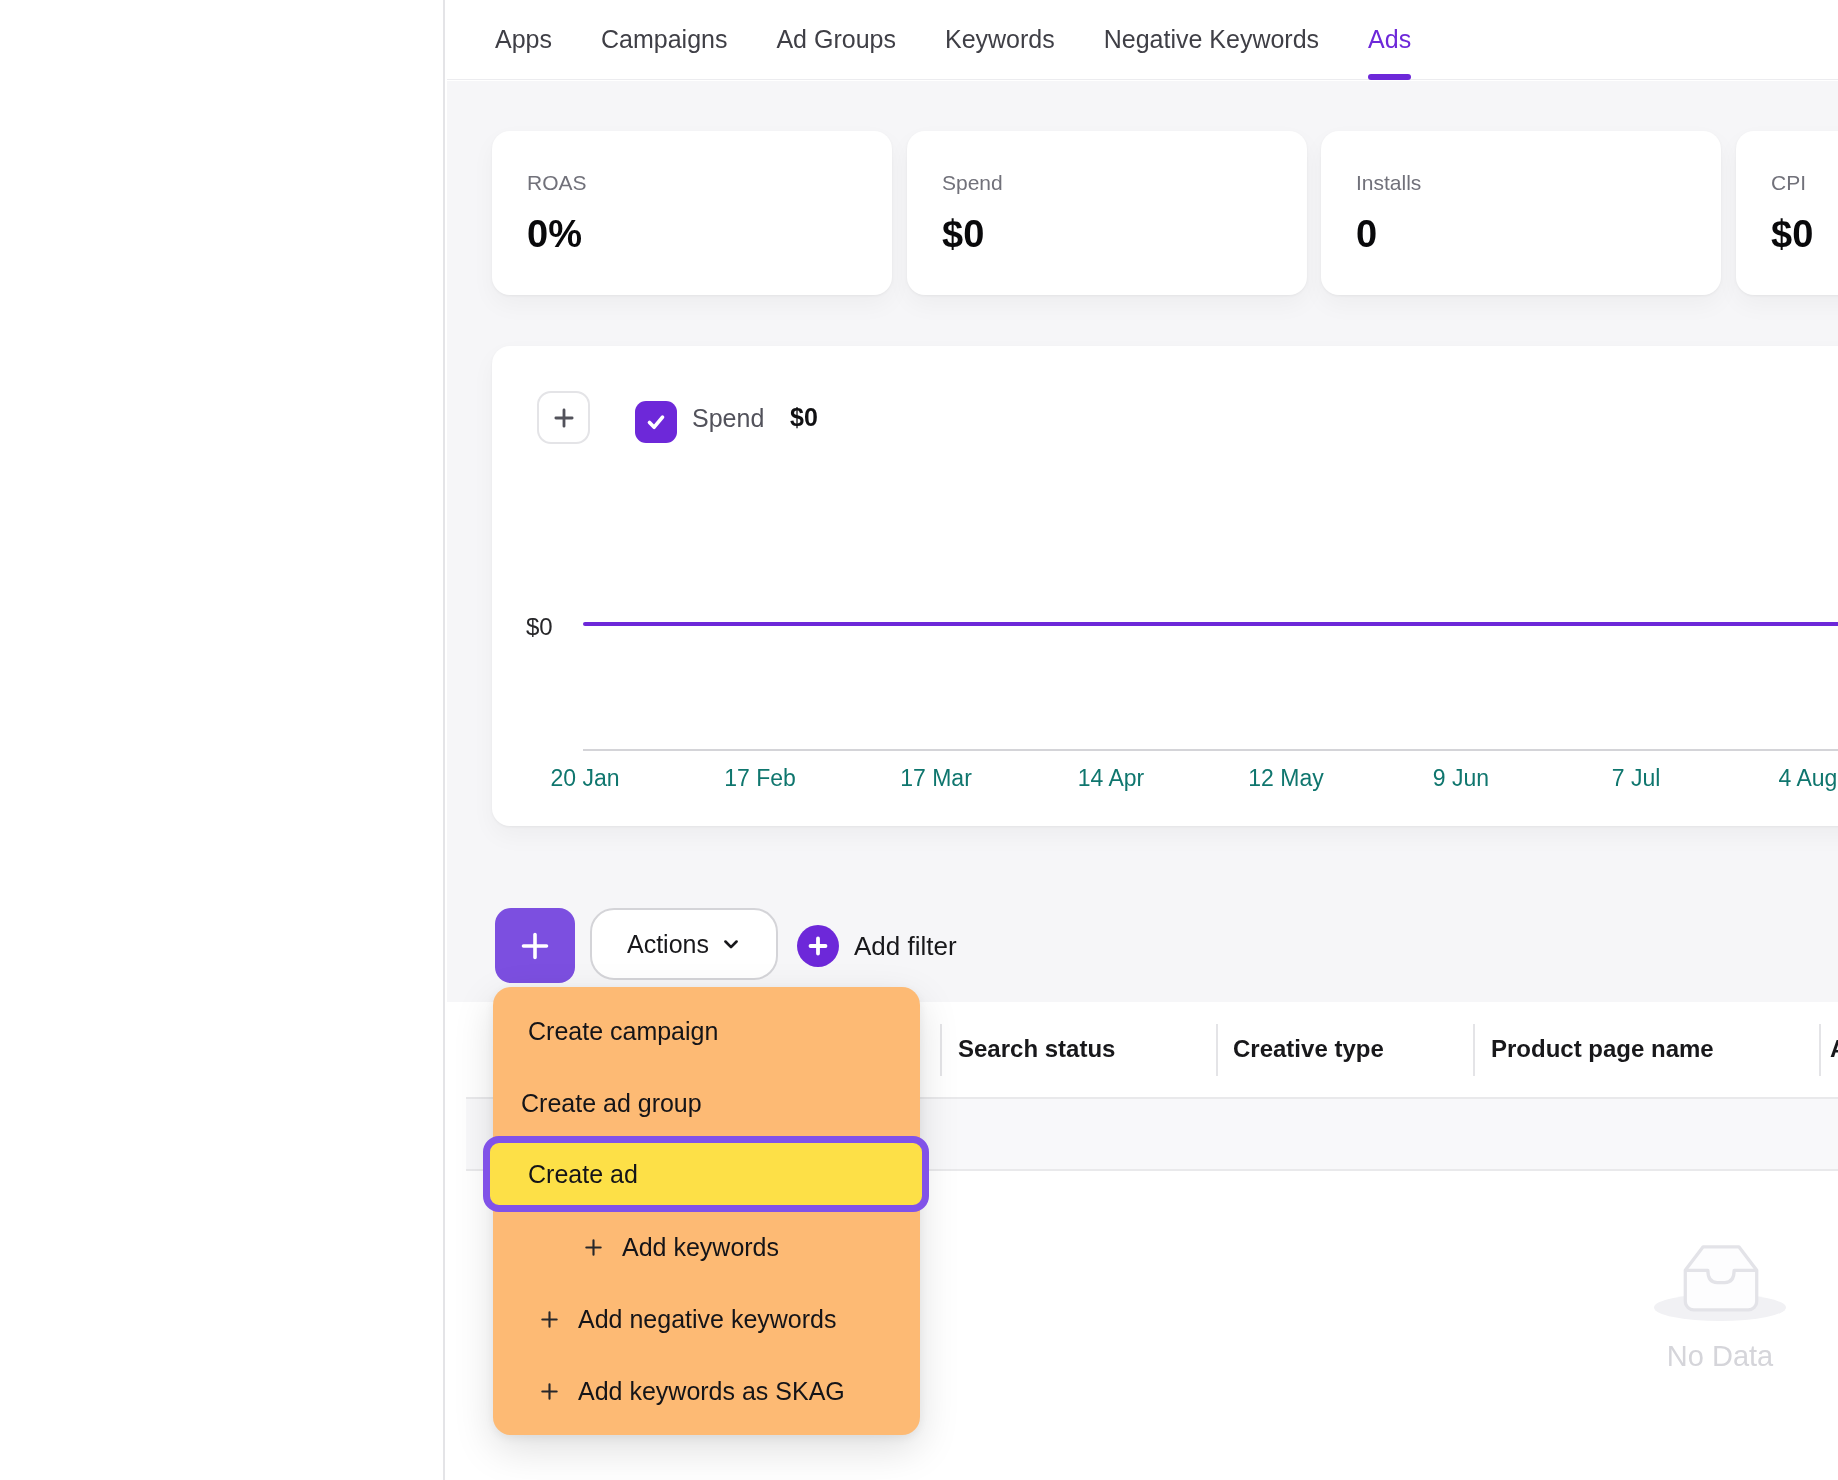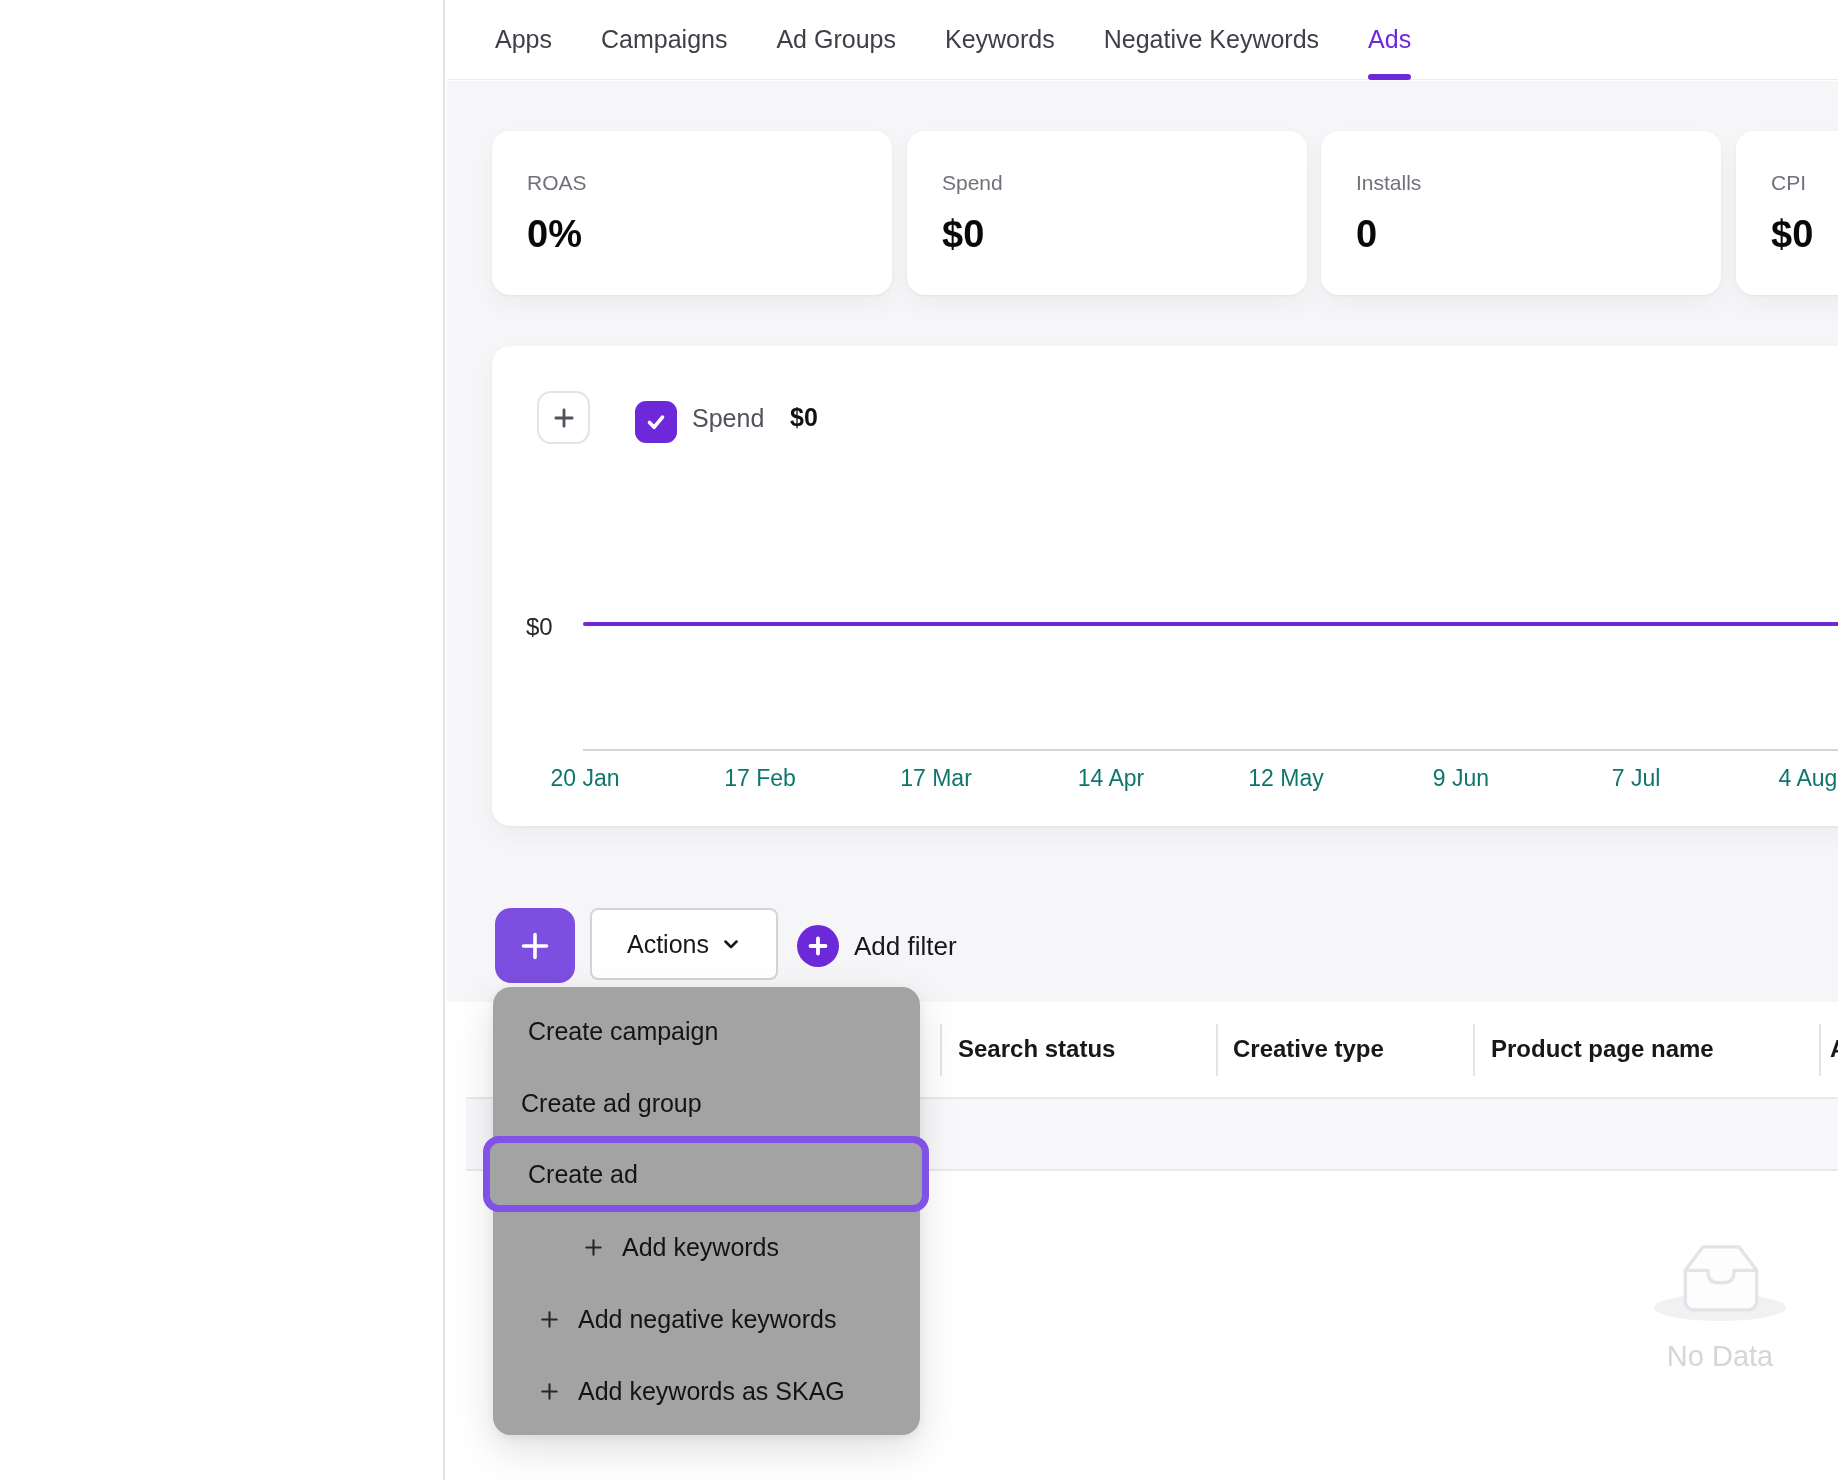--- a/index.html
+++ b/index.html
@@ -33,42 +33,42 @@
     display:flex;align-items:center;justify-content:center;cursor:pointer;}
   .legend-label{position:absolute;left:200px;top:58px;font-size:25px;color:#52525b;}
   .legend-value{position:absolute;left:298px;top:57px;font-size:25px;font-weight:700;color:#111113;}
   .y-label{position:absolute;left:34px;top:267px;font-size:24px;color:#27272a;}
   .chart-line{position:absolute;left:91px;right:0;top:276px;height:4px;background:#6d28d9;border-radius:2px;}
   .x-axis{position:absolute;left:91px;right:0;top:403px;height:2px;background:#d4d4d8;}
   .x-tick{position:absolute;top:419px;transform:translateX(-50%);font-size:23px;color:#0f766e;white-space:nowrap;}
   
   .create-btn{left:495px;top:908px;width:80px;height:75px;background:#7c4fe0;border-radius:16px;
     display:flex;align-items:center;justify-content:center;cursor:pointer;}
-  .actions-btn{left:590px;top:908px;width:188px;height:72px;background:#fff;border:2px solid #d4d4d8;border-radius:8px;
+  .actions-btn{left:590px;top:908px;width:188px;height:72px;background:#fff;border:2px solid #d4d4d8;border-radius:24px;
     box-sizing:border-box;display:flex;align-items:center;justify-content:center;gap:12px;
     font-size:25px;font-weight:500;color:#18181b;cursor:pointer;}
   .add-filter{left:797px;top:916px;height:60px;display:flex;align-items:center;gap:15px;cursor:pointer;}
   .add-filter-circle{width:42px;height:42px;border-radius:50%;background:#6d28d9;display:flex;align-items:center;justify-content:center;}
   .add-filter-label{font-size:26px;font-weight:500;color:#18181b;}
   
   .table-card{left:466px;top:1002px;width:1372px;height:478px;background:#fff;border-radius:18px 0 0 0;}
   .col-sep{position:absolute;top:22px;width:2px;height:52px;background:#e4e4e7;}
   .col-header{position:absolute;top:33px;font-size:24px;font-weight:700;color:#18181b;white-space:nowrap;cursor:pointer;}
   .header-border{position:absolute;left:0;right:0;top:95px;height:2px;background:#e9e9eb;}
   .stripe-row{position:absolute;left:0;right:0;top:97px;height:70px;background:#f8f8fa;border-bottom:2px solid #e9e9eb;}
   .nodata-ellipse{position:absolute;left:1188px;top:292px;width:132px;height:27px;border-radius:50%;background:#f1f1f4;}
   .nodata-icon{position:absolute;left:1208px;top:234px;}
   .nodata-text{position:absolute;left:1254px;top:338px;transform:translateX(-50%);font-size:29px;color:#d5d5da;}
   
-  .dropdown{left:493px;top:987px;width:427px;height:448px;background:#a3a3a3;border-radius:18px;
+  .dropdown{left:493px;top:987px;width:427px;height:448px;background:#fdba74;border-radius:18px;
     box-shadow:0 14px 40px rgba(0,0,0,.13),0 3px 10px rgba(0,0,0,.06);z-index:10;}
   .menu-item{position:absolute;left:0;width:100%;height:72px;display:flex;align-items:center;
     padding-left:35px;box-sizing:border-box;font-size:25px;color:#141418;cursor:pointer;}
   .menu-item.with-plus{padding-left:45px;gap:17px;}
-  .highlight-item{left:483px;top:1136px;width:446px;height:76px;background:#a3a3a3;border:7px solid #8152e8;border-radius:16px;
+  .highlight-item{left:483px;top:1136px;width:446px;height:76px;background:#fde047;border:7px solid #8152e8;border-radius:16px;
     box-sizing:border-box;display:flex;align-items:center;padding-left:38px;font-size:25px;color:#141418;z-index:11;cursor:pointer;}
   svg{display:block;}
 </style>
 </head>
 <body>
 
 <div class="abs sidebar"></div>
 
 <div class="abs page-bg"></div>
 

